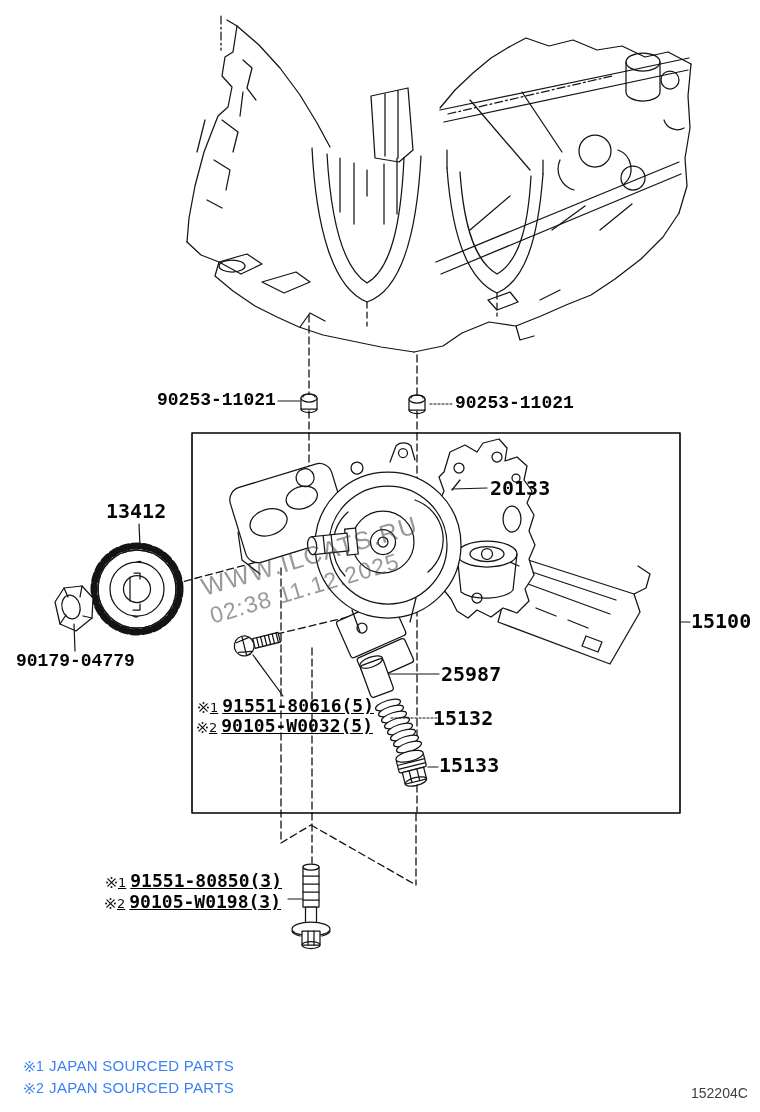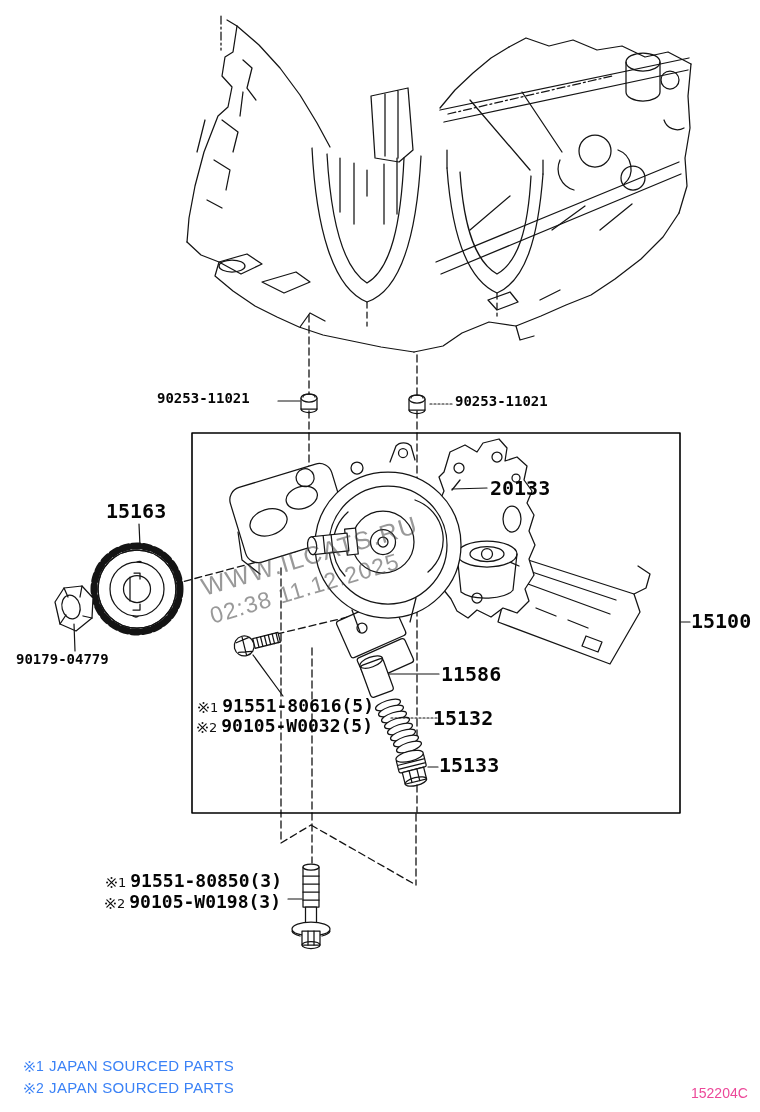--- a/index.html
+++ b/index.html
@@ -1,28 +1,28 @@
 <!DOCTYPE html>
 <html><head>
 <meta charset="utf-8">
 <style>
   html,body{margin:0;padding:0;background:#fff;}
   body{width:760px;height:1112px;position:relative;overflow:hidden;
        font-family:"DejaVu Sans Mono",monospace;color:#000;}
   #art{position:absolute;left:0;top:0;z-index:1;}
   .part-label{position:absolute;z-index:3;font:700 20px "DejaVu Sans Mono",monospace;
               line-height:1;white-space:nowrap;color:#050505;}
-  .part-label.small{font-size:14px;}
-  .fn-row{position:absolute;z-index:3;white-space:nowrap;line-height:1;}
+  .part-label.small{font-size:18px;font-family:Liberation Mono, monospace;}
+  .fn-row{position:absolute;z-index:3;white-space:nowrap;line-height:1;text-decoration:underline;}
   .fn-row .ref{font:400 13px "DejaVu Sans",sans-serif;margin-right:4px;color:#111;}
   .fn-row .num{font:700 18px "DejaVu Sans Mono",monospace;color:#050505;}
   .legend-row{position:absolute;z-index:3;white-space:nowrap;line-height:1;
               font:400 15px "Liberation Sans",sans-serif;letter-spacing:.3px;color:#3b82f6;}
   .legend-row .ref{font-size:14px;margin-right:5px;}
-  .code{position:absolute;z-index:3;font:400 14px "Liberation Sans",sans-serif;color:#ec4899;}
+  .code{position:absolute;z-index:3;font:400 14px "Liberation Sans",sans-serif;color:#404040;}
   .watermark{position:absolute;left:198px;top:574px;z-index:5;pointer-events:none;
              transform:rotate(-16.5deg);transform-origin:left top;
              color:rgba(70,70,70,.55);white-space:nowrap;}
   .watermark .wm1{font:400 25px "Liberation Sans",sans-serif;letter-spacing:1.5px;}
   .watermark .wm2{font:400 23px "Liberation Sans",sans-serif;letter-spacing:1.2px;margin-top:2px;}
   .refglyph{display:inline-block;vertical-align:-1px;margin-right:1px;}
   .ref .refglyph{width:11px;height:11px;}
 </style>
 </head>
 <body>
@@ -221,24 +221,24 @@
     <path d="M391,718 H439" stroke-dasharray="2 2"></path>
     <path d="M428,767 H438"></path>
     <path d="M253,655 L283,696"></path>
     <path d="M288,899 H302"></path>
   </g>
 </svg>
 
 <div class="part-label small" style="left:157px;top:391px">90253-11021</div>
 <div class="part-label small" style="left:455px;top:394px">90253-11021</div>
 <div class="part-label" style="left:490px;top:478px">20133</div>
-<div class="part-label" style="left:106px;top:501px">15163</div>
+<div class="part-label" style="left:106px;top:501px">13412</div>
 <div class="part-label small" style="left:16px;top:652px">90179-04779</div>
 <div class="part-label" style="left:691px;top:611px">15100</div>
-<div class="part-label" style="left:441px;top:664px">11586</div>
+<div class="part-label" style="left:441px;top:664px">25987</div>
 <div class="part-label" style="left:433px;top:708px">15132</div>
 <div class="part-label" style="left:439px;top:755px">15133</div>
 
 <div class="fn-row" style="left:198px;top:695px">
   <span class="ref"><svg class="refglyph" viewBox="0 0 12 12">
         <g stroke="currentColor" stroke-width="1.4" stroke-linecap="round" fill="none">
           <path d="M2 2 L10 10 M10 2 L2 10"></path>
         </g>
         <g fill="currentColor">
           <circle cx="6" cy="1.2" r="1.1"></circle>

